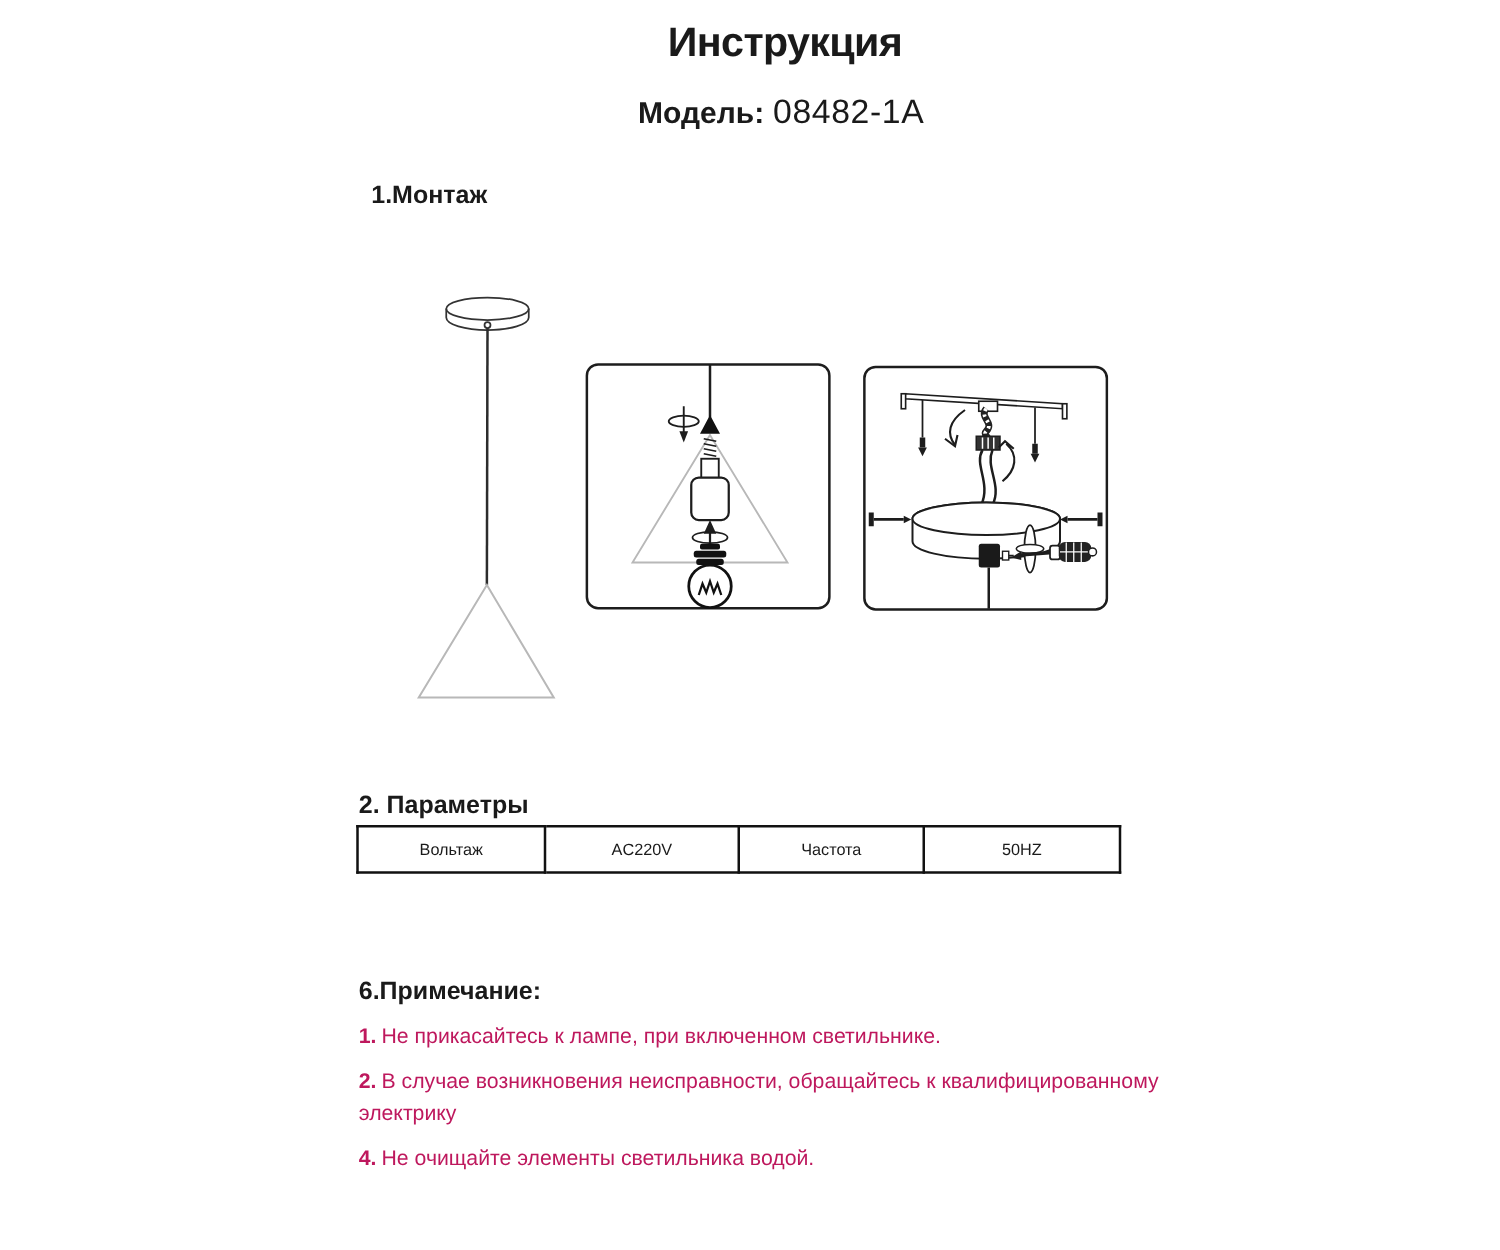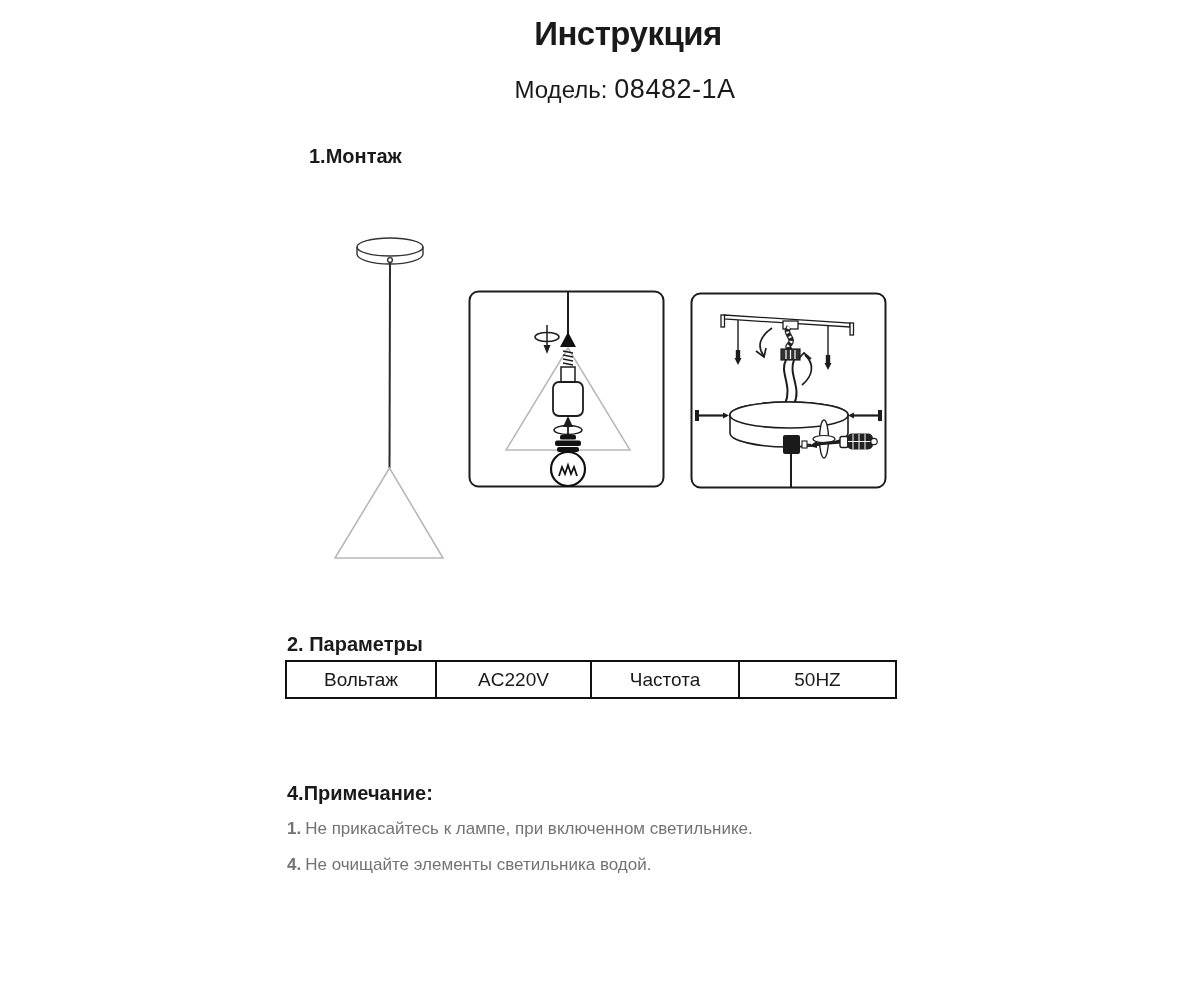--- a/index.html
+++ b/index.html
@@ -9,42 +9,42 @@
   }
   .abs{position:absolute;}
   .title{
     left:628px;top:14px;transform:translateX(-50%);
     font-size:33px;font-weight:bold;line-height:40px;white-space:nowrap;letter-spacing:-0.5px;
   }
   .model-line{
     left:625px;top:72px;transform:translateX(-50%);
     white-space:nowrap;line-height:34px;
   }
-  .model-label{font-size:24px;font-weight:normal;margin-right:7px;}
+  .model-label{font-size:24px;font-weight:bold;margin-right:7px;}
   .model-value{font-size:27px;font-weight:normal;letter-spacing:0.5px;}
   .sec-heading{font-size:20px;font-weight:bold;line-height:26px;white-space:nowrap;}
-  .h-montage{left:309px;top:143px;}
+  .h-montage{left:297px;top:143px;}
   .h-params{left:287px;top:631px;}
   .h-notes{left:287px;top:780px;}
 
   table.params{
     position:absolute;left:285px;top:660px;
     border-collapse:collapse;table-layout:fixed;width:610px;
   }
   table.params td{
     border:2px solid #111;text-align:center;vertical-align:middle;
-    font-size:19px;padding:0;
+    font-size:13px;padding:0;
   }
   table.params tr.r1 td{height:35px;}
   table.params tr.r2 td{height:38px;font-size:20px;}
   table.params td.bold{font-weight:normal;}
 
   .notes{left:287px;top:816px;width:640px;}
   .notes p{
-    margin:0 0 9px 0;font-size:17px;line-height:26.5px;color:#737373;
+    margin:0 0 9px 0;font-size:17px;line-height:26.5px;color:#be185d;
   }
   .notes b{font-weight:bold;margin-right:4px;}
   .notes .note-text{white-space:pre-line;}
 
   svg{position:absolute;display:block;}
   .lamp-svg{left:330px;top:228px;}
   .box2-svg{left:468px;top:290px;}
   .box3-svg{left:690px;top:292px;}
 </style>
 </head>
@@ -189,20 +189,22 @@
     <tbody>
         <tr class="r1">
       <td>Вольтаж</td>
       <td class="bold">AC220V</td>
       <td>Частота</td>
       <td class="bold">50HZ</td>
     </tr>
   </tbody>
     </table>
 
-  <div class="abs sec-heading h-notes">4.Примечание:</div>
+  <div class="abs sec-heading h-notes">6.Примечание:</div>
 
   <div class="abs notes">
     <p><b>1.</b><span class="note-text">Не прикасайтесь к лампе, при включенном светильнике.</span></p>
+    <p><b>2.</b><span class="note-text">В случае возникновения неисправности, обращайтесь к квалифицированному
+электрику</span></p>
     <p><b>4.</b><span class="note-text">Не очищайте элементы светильника водой.</span></p>
   </div>
 
 </div>
 
 </body></html>

